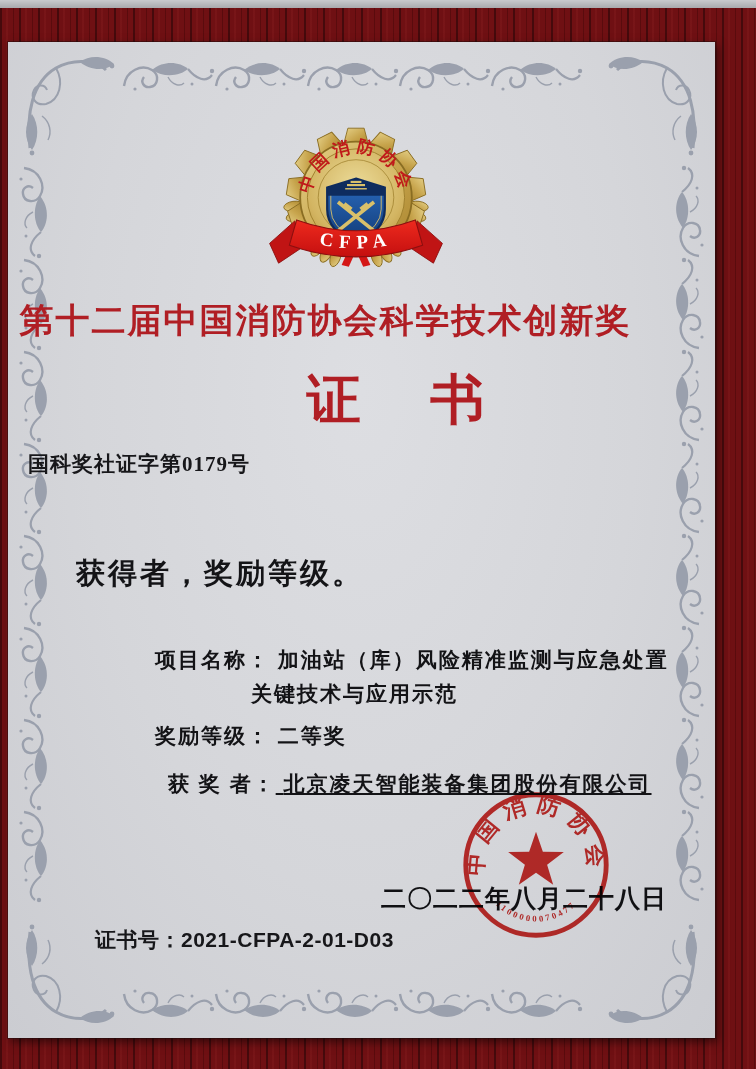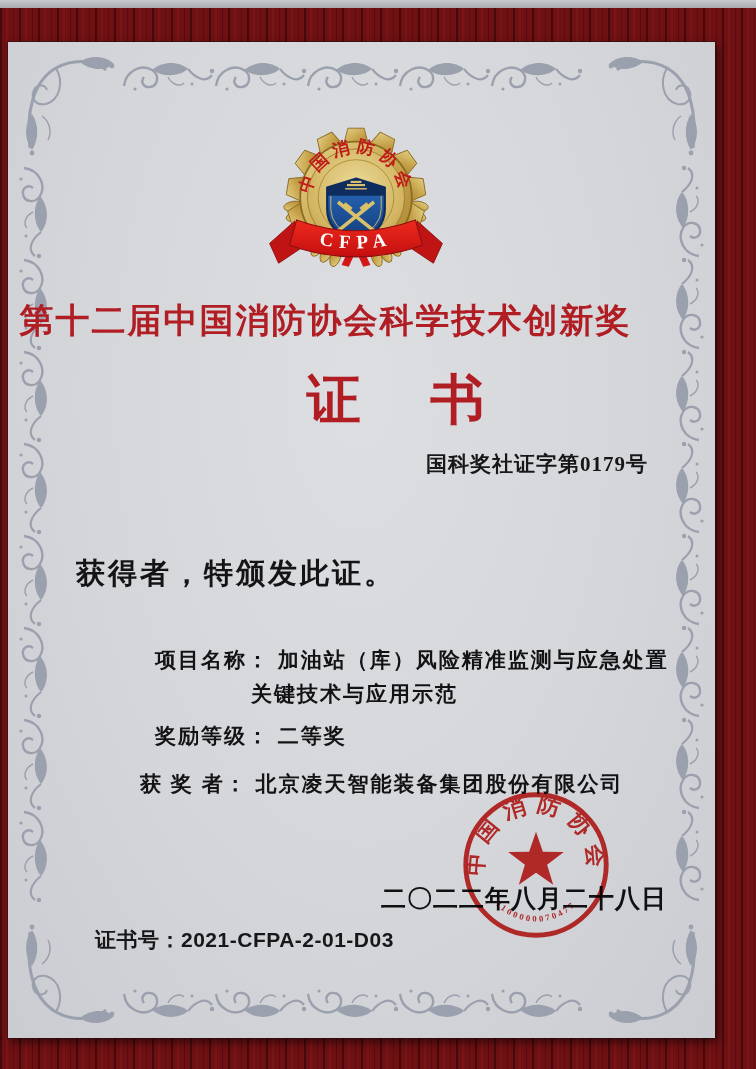--- a/index.html
+++ b/index.html
@@ -17,33 +17,33 @@
     background:radial-gradient(ellipse at 50% 35%, #dddee2 0%, #d5d6da 55%, #cbccd1 100%);
     box-shadow:0 0 0 1px rgba(30,10,10,.45), 3px 4px 9px rgba(0,0,0,.55);
   }
   .border-svg{position:absolute;left:4px;top:4px;color:#989eab;opacity:.95;}
   .abs{position:absolute;}
   .emblem{left:258px;top:70px;width:180px;height:189px;}
   .title{left:0;top:256px;width:635px;text-align:center;color:#b01e24;
     font-size:34px;font-weight:bold;letter-spacing:2px;white-space:nowrap;}
   .cert-word{left:0;top:322px;width:707px;text-align:center;color:#b01e24;
     font-size:54px;font-weight:bold;word-spacing:48px;letter-spacing:4px;padding-left:36px;}
-  .doc-number{left:0;top:408px;width:640px;text-align:right;color:#17171a;
-    font-size:21px;font-weight:bold;letter-spacing:1px;}
+  .doc-number{left:0;top:408px;width:640px;text-align:left;color:#17171a;
+    font-size:21px;font-weight:bold;letter-spacing:1px;padding-left:20px;}
   .body-text{left:68px;top:452px;width:580px;color:#141417;
     font-size:29px;font-weight:bold;line-height:53px;letter-spacing:3px;
     font-style:normal;}
   .body-text .indent{display:inline-block;width:66px;}
   .field{color:#131316;font-size:21px;font-weight:bold;letter-spacing:2px;
     font-family:"Liberation Sans","DejaVu Sans",sans-serif;white-space:nowrap;margin-top:20px;}
   .f-label{display:inline-block;}
   .proj1{left:147px;top:584px;}
   .proj2{left:243px;top:618px;}
   .award{left:147px;top:660px;}
-  .winner{left:132px;top:708px;}
+  .winner{left:160px;top:708px;text-decoration:underline;}
   .date{left:373px;top:840px;color:#101013;font-size:25px;font-weight:bold;
     letter-spacing:1px;white-space:nowrap;z-index:4;}
   .footer-no{left:87px;top:884px;color:#17171a;font-size:21px;font-weight:bold;
     font-family:"Liberation Sans","DejaVu Sans",sans-serif;letter-spacing:.5px;z-index:4;}
   .seal{left:450px;top:745px;width:156px;height:156px;z-index:5;
     mix-blend-mode:multiply;opacity:.92;}
   svg text{font-family:"Liberation Serif","DejaVu Serif",serif;}
 </style>
 </head>
 <body>
@@ -190,21 +190,21 @@
       </text>
     </g>
   </svg>
 
   <div class="abs title">第十二届中国消防协会科学技术创新奖</div>
   <div class="abs cert-word">证 书</div>
   <div class="abs doc-number">国科奖社证字第0179号</div>
 
   <div class="abs body-text">
     <span class="indent"></span><br>
-    <span>获得者，特颁发此证。</span>
+    <span>获得者，奖励等级。</span>
   </div>
 
   <div class="abs field proj1">
     <span class="f-label">项目名称：</span>
     <span>加油站（库）风险精准监测与应急处置</span>
   </div>
   <div class="abs field award">
     <span class="f-label">奖励等级：</span>
     <span>二等奖</span>
   </div>

